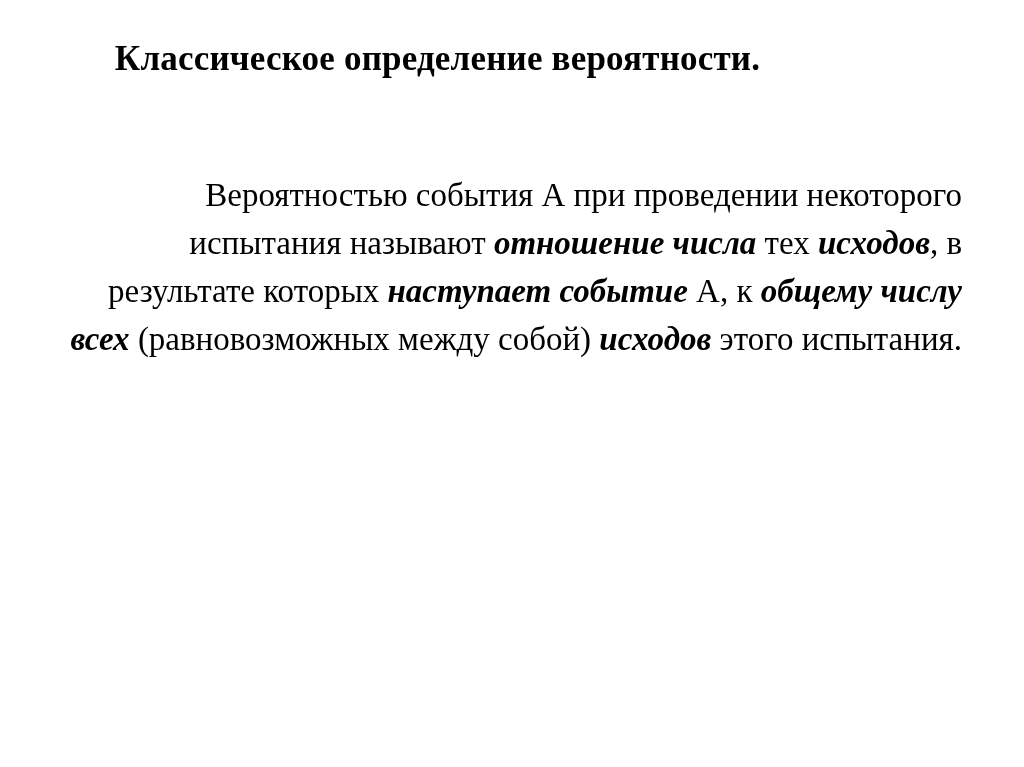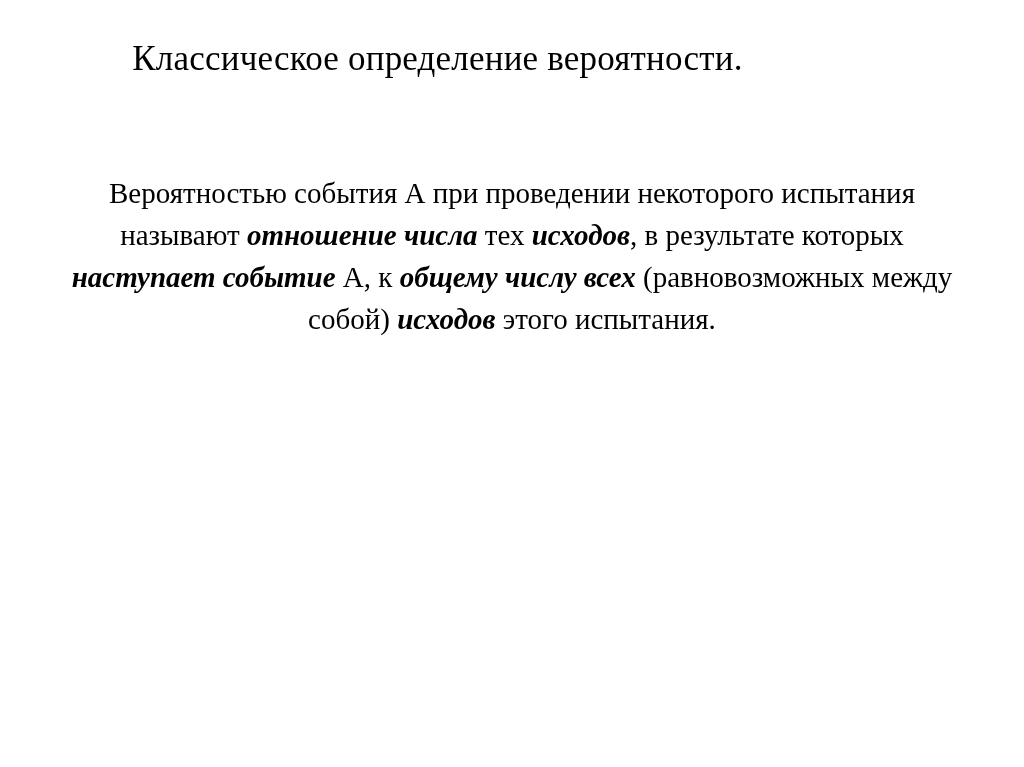--- a/index.html
+++ b/index.html
@@ -20,32 +20,32 @@
     height: 767px;
     box-sizing: border-box;
   }
   .slide-title {
     position: absolute;
     top: 38px;
     left: 0;
     width: 875px;
     text-align: center;
     font-family: "Liberation Serif", serif;
-    font-weight: normal;
+    font-weight: bold;
     font-size: 35px;
     line-height: 1.2;
     letter-spacing: 0.2px;
   }
   .slide-body {
     position: absolute;
     top: 172px;
     left: 62px;
     width: 900px;
-    text-align: center;
-    font-size: 29px;
+    text-align: right;
+    font-size: 33px;
     line-height: 1.45;
   }
   .slide-body .em {
     font-style: italic;
     font-weight: bold;
   }
   .slide-body .plain {
     font-style: normal;
     font-weight: normal;
   }

